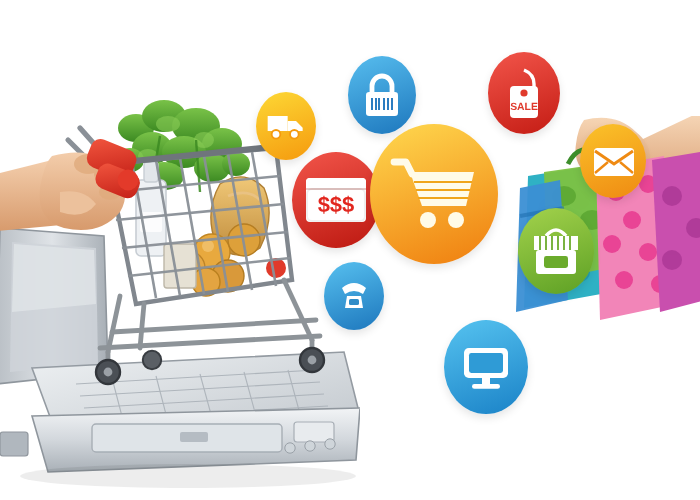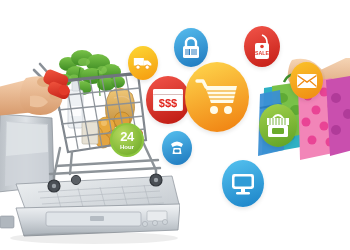--- a/index.html
+++ b/index.html
@@ -455,18 +455,14 @@
 
   <div class="bubble" style="left:222px; top:160px; width:42px; height:47px; background:linear-gradient(160deg,#56c3f0,#1a82c7);">
     <svg width="26" height="24" viewBox="0 0 26 24">
       <rect x="2" y="2" width="22" height="15" rx="2.4" fill="#ffffff"></rect>
       <rect x="4.5" y="4.5" width="17" height="10" rx="1.2" fill="#2f9bd6"></rect>
       <rect x="11" y="17" width="4" height="3" fill="#ffffff"></rect>
       <rect x="6" y="20" width="14" height="2.4" rx="1.2" fill="#ffffff"></rect>
     </svg>
   </div>
 
-  <div class="badge24" style="left:110px; top:123px; width:34px; height:34px; background:radial-gradient(circle at 35% 30%,#b6da5e,#66a523); border:2.5px solid #8cc63f; box-sizing:border-box;">
-    <span class="n" style="font-size:13px;">24</span>
-    <span class="h" style="font-size:6px; margin-top:1px;">Hour</span>
-  </div>
 
 </div>
 
 </body></html>

